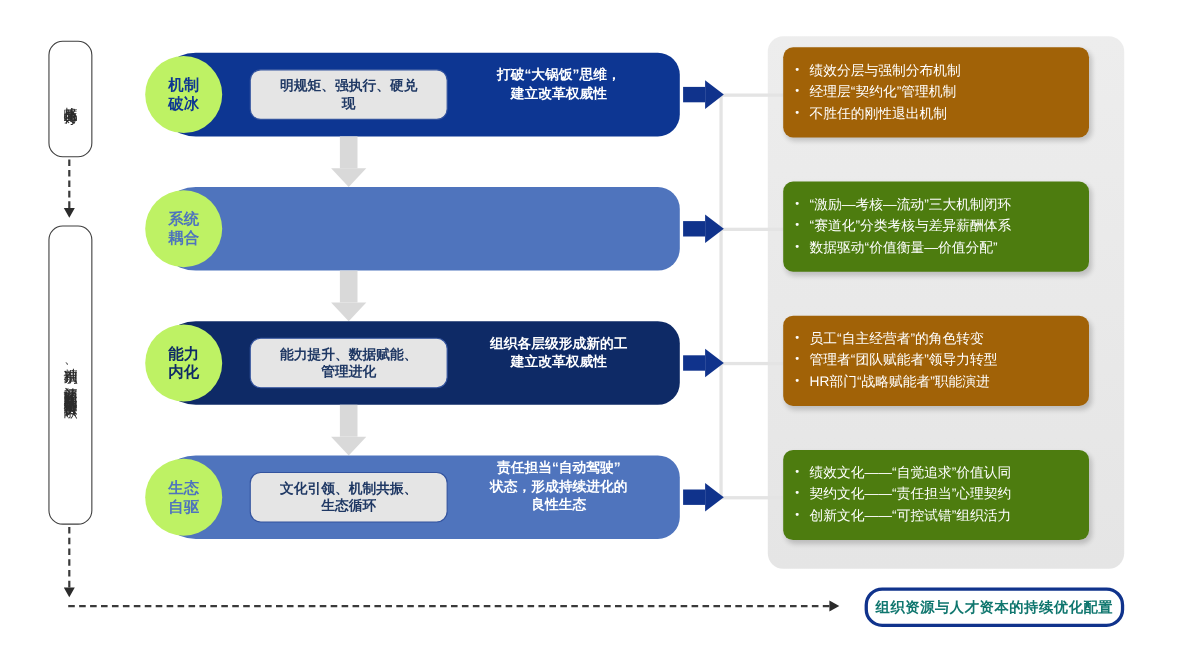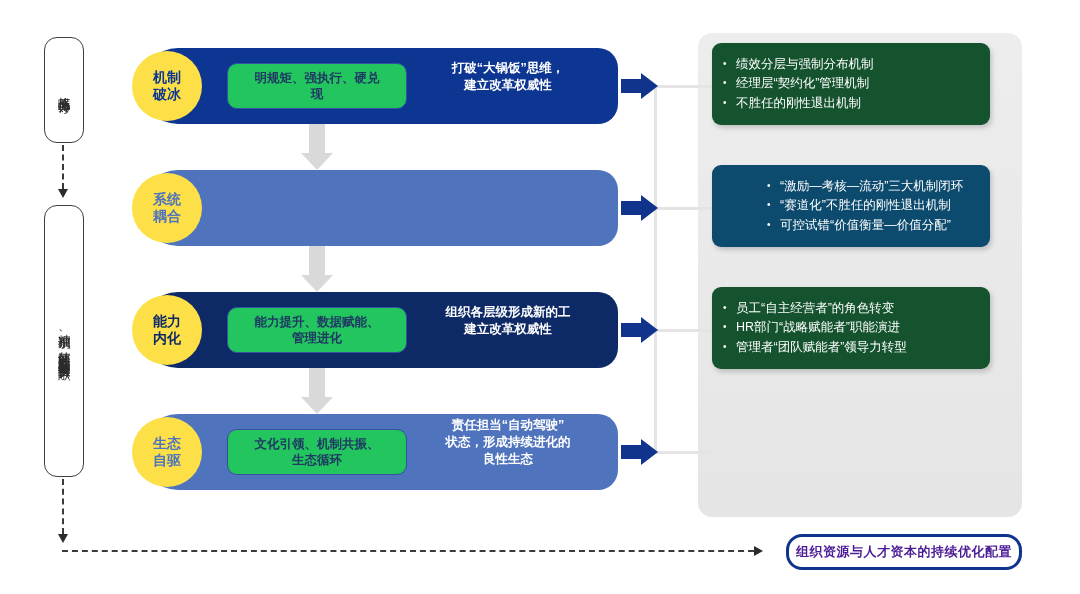--- a/index.html
+++ b/index.html
@@ -32,58 +32,58 @@
 
   
   .row{position:absolute;left:0;width:1080px;height:76px;z-index:3;}
   .row1{top:48px;} .row2{top:170px;} .row3{top:292px;} .row4{top:414px;}
 
   .band{position:absolute;left:140px;top:0;width:478px;height:76px;border-radius:38px 20px 20px 38px;}
   .t-dark  .band{background:#0d3692;}
   .t-med   .band{background:#4f74bd;}
   .t-navy  .band{background:#0e2a66;}
 
-  .circle{position:absolute;left:132px;top:3px;width:70px;height:70px;border-radius:50%;background:#fde047;
+  .circle{position:absolute;left:132px;top:3px;width:70px;height:70px;border-radius:50%;background:#bef264;
           display:flex;flex-direction:column;align-items:center;justify-content:center;
           font-size:14px;font-weight:bold;line-height:1.2;}
   .t-dark .circle{color:#0d3692;} .t-med .circle{color:#4f74bd;} .t-navy .circle{color:#0e2a66;}
 
-  .approach{position:absolute;left:227px;top:15px;width:180px;height:46px;background:#22c55e;
+  .approach{position:absolute;left:227px;top:15px;width:180px;height:46px;background:#e5e5e5;
             border:1.5px solid #33539e;border-radius:10px;box-sizing:border-box;
             display:flex;align-items:center;justify-content:center;text-align:center;
             font-size:12.5px;font-weight:bold;color:#1f3864;line-height:1.3;white-space:pre-line;}
 
   .result{position:absolute;left:432px;top:0;width:152px;height:57px;
           display:flex;align-items:center;justify-content:center;text-align:center;
           color:#fff;font-size:12.5px;font-weight:600;line-height:1.35;white-space:pre-line;}
 
   .blue-arrow{position:absolute;left:621px;top:31px;width:20px;height:14px;background:#10338c;}
   .blue-arrow::after{content:"";position:absolute;left:20px;top:-6px;width:0;height:0;
           border-left:17px solid #10338c;border-top:13px solid transparent;border-bottom:13px solid transparent;}
 
   .callout{position:absolute;left:712px;top:-5px;width:278px;height:82px;border-radius:9px;
            box-shadow:2px 3px 5px rgba(0,0,0,0.18);box-sizing:border-box;}
-  .c-dark{background:#14532d;} .c-med{background:#0c4a6e;padding-left:44px;}
+  .c-dark{background:#a16207;} .c-med{background:#4d7c0f;}
   .callout ul{margin:0;padding:0 10px 0 24px;height:100%;list-style:none;
               display:flex;flex-direction:column;justify-content:center;gap:4px;}
   .callout li{color:#fff;font-size:12.5px;line-height:1.25;position:relative;}
   .callout li::before{content:"•";position:absolute;left:-13px;font-size:10px;top:1px;}
 
   
   .down-arrow{position:absolute;left:301px;width:32px;height:46px;z-index:3;}
   .da1{top:124px;} .da2{top:246px;} .da3{top:368px;}
   .down-arrow::before{content:"";position:absolute;left:8px;top:0;width:16px;height:29px;background:#d9d9d9;}
   .down-arrow::after{content:"";position:absolute;left:0;top:29px;width:0;height:0;
           border-left:16px solid transparent;border-right:16px solid transparent;border-top:17px solid #d9d9d9;}
 
   
   .outcome{position:absolute;left:786px;top:534px;width:236px;height:36px;background:#fff;
            border:3px solid #10338c;border-radius:16px;box-sizing:border-box;
            display:flex;align-items:center;justify-content:center;
-           font-size:13px;font-weight:bold;color:#4c1d95;letter-spacing:0.5px;z-index:4;}
+           font-size:13px;font-weight:bold;color:#0f766e;letter-spacing:0.5px;z-index:4;}
 </style>
 </head>
 <body>
 
 <div class="canvas">
 
   <div class="vtag tag-top">
     <span>战略压力传导</span>
   </div>
   <div class="dash-v dv1"></div>
@@ -127,57 +127,64 @@
   <div class="row row2 t-med">
     <div class="band"></div>
     <div class="circle">
       <span>系统</span>
       <span>耦合</span>
     </div>
     <div class="blue-arrow"></div>
     <div class="callout c-med">
       <ul>
         <li>“激励—考核—流动”三大机制闭环</li>
-        <li>“赛道化”不胜任的刚性退出机制</li>
-        <li>可控试错“价值衡量—价值分配”</li>
+        <li>“赛道化”分类考核与差异薪酬体系</li>
+        <li>数据驱动“价值衡量—价值分配”</li>
       </ul>
     </div>
   </div>
   <div class="down-arrow da2"></div>
 
   <div class="row row3 t-navy">
     <div class="band"></div>
     <div class="circle">
       <span>能力</span>
       <span>内化</span>
     </div>
     <div class="approach">能力提升、数据赋能、
 管理进化</div>
     <div class="result">组织各层级形成新的工
 建立改革权威性</div>
     <div class="blue-arrow"></div>
     <div class="callout c-dark">
       <ul>
         <li>员工“自主经营者”的角色转变</li>
+        <li>管理者“团队赋能者”领导力转型</li>
         <li>HR部门“战略赋能者”职能演进</li>
-        <li>管理者“团队赋能者”领导力转型</li>
       </ul>
     </div>
   </div>
   <div class="down-arrow da3"></div>
 
   <div class="row row4 t-med">
     <div class="band"></div>
     <div class="circle">
       <span>生态</span>
       <span>自驱</span>
     </div>
     <div class="approach">文化引领、机制共振、
 生态循环</div>
     <div class="result">责任担当“自动驾驶”
 状态，形成持续进化的
 良性生态</div>
     <div class="blue-arrow"></div>
+    <div class="callout c-med">
+      <ul>
+        <li>绩效文化——“自觉追求”价值认同</li>
+        <li>契约文化——“责任担当”心理契约</li>
+        <li>创新文化——“可控试错”组织活力</li>
+      </ul>
+    </div>
   </div>
 
   <div class="outcome">组织资源与人才资本的持续优化配置</div>
 
 </div>
 
 </body></html>

